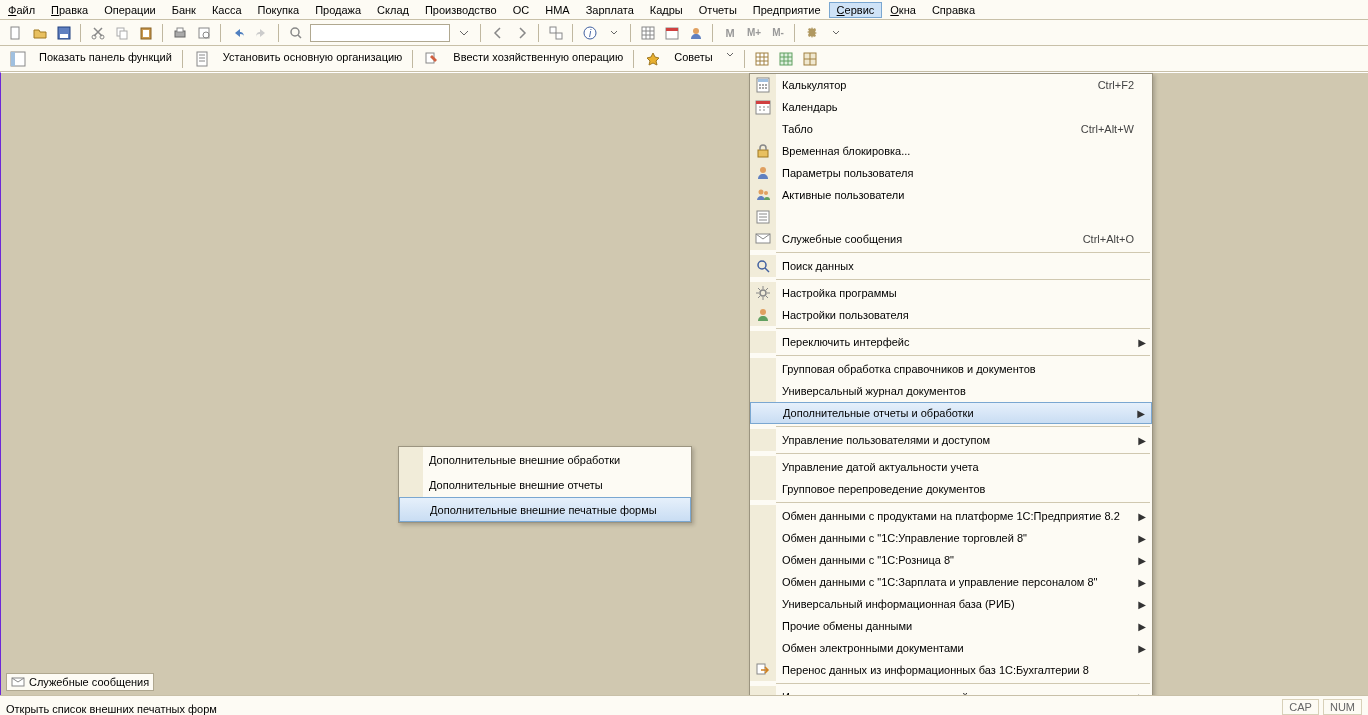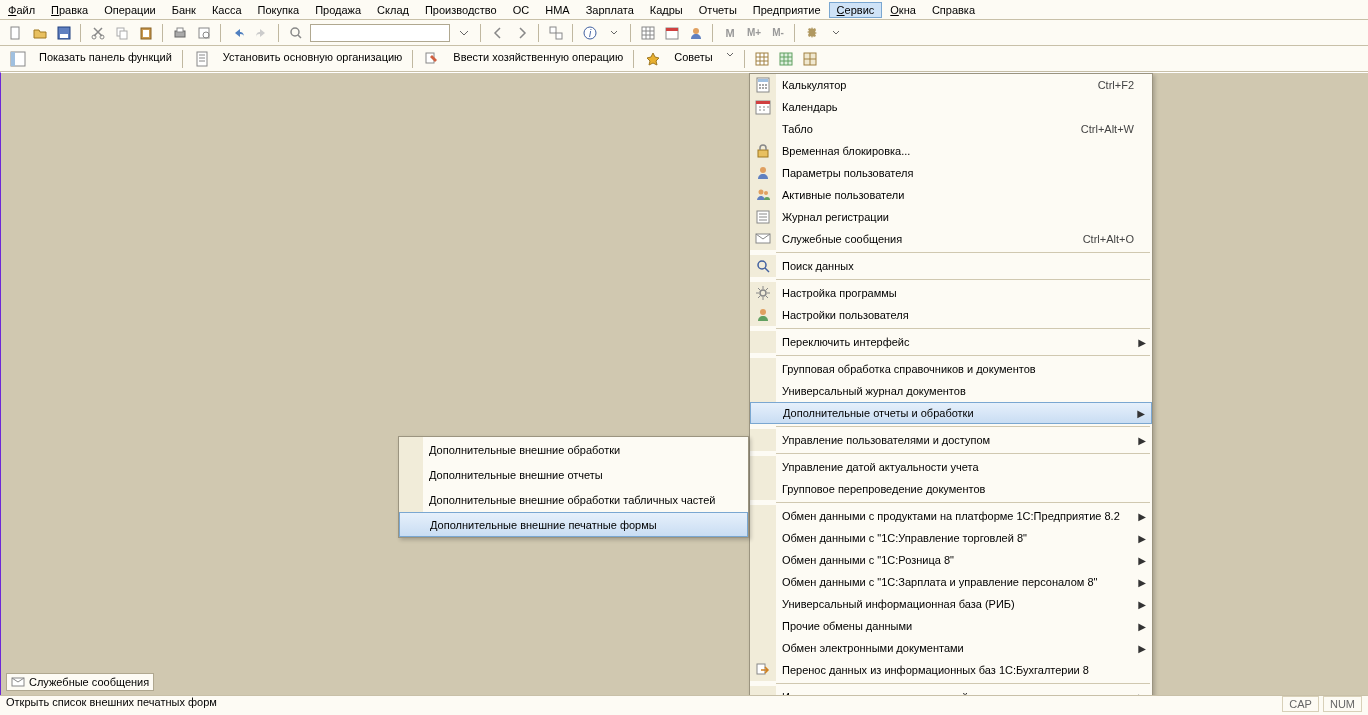--- a/index.html
+++ b/index.html
@@ -18,25 +18,25 @@
 .dropdown{position:absolute;background:#fdfbf4;border:1px solid #9b9480;box-shadow:2px 2px 4px rgba(0,0,0,.2)}
 .dd-main{left:748px;top:0;width:404px}
 .dd-row{display:flex;align-items:center;height:22px;position:relative}
 .dd-row .iconcol{width:26px;display:flex;align-items:center;justify-content:center;background:#f1ecd9;height:100%}
 .dd-row .label{padding-left:6px;flex:1;white-space:nowrap}
 .dd-row .shortcut{padding-right:18px;color:#444}
 .dd-row .arrow{position:absolute;right:6px;font-size:10px;color:#333}
 .dd-row.hl{background:linear-gradient(#e6f0fb,#c9ddf3);border:1px solid #7aa7d1;height:22px}
 .dd-row.hl .iconcol{background:transparent}
 .dd-sep{height:1px;margin:2px 2px 2px 26px;border-top:1px solid #d0c8b0}
-.dd-sub{left:397px;top:363px;width:351px}
+.dd-sub{left:397px;top:373px;width:294px}
 .dd-sub .dd-row{height:25px}
 .dd-sub .dd-row .iconcol{width:24px}
 .msgbar{position:absolute;left:6px;bottom:24px;display:flex;align-items:center;gap:4px;background:#fdfbf4;border:1px solid #b0a890;padding:1px 4px}
-.statusbar{position:absolute;left:0;right:0;bottom:0;height:20px;background:#fdfbf4;border-top:1px solid #c8c0a8;display:flex;align-items:flex-start;padding:0 6px;justify-content:space-between}
+.statusbar{position:absolute;left:0;right:0;bottom:0;height:20px;background:#fdfbf4;border-top:1px solid #c8c0a8;display:flex;align-items:flex-end;padding:0 6px;justify-content:space-between}
 .status-right{display:flex;gap:4px}
 .status-right span{border:1px solid #d8d0b8;padding:1px 6px;color:#666}
 svg{display:block}
 </style>
 </head>
 <body>
 
 <div class="menubar" id="menubar">
     <div class="item"><u>Ф</u>айл</div>
     <div class="item"><u>П</u>равка</div>
@@ -315,21 +315,20 @@
         </div>
         <div class="label">Активные пользователи</div>
       </div>
       <div class="dd-row">
         <div class="iconcol">
           <svg width="16" height="16">
             <rect x="2" y="2" width="12" height="12" fill="#fff" stroke="#888"></rect>
             <path d="M4 5h8M4 8h8M4 11h8" stroke="#888"></path>
           </svg>
         </div>
-        <div class="label">Журнал регистрации</div>
       </div>
       <div class="dd-row">
         <div class="iconcol">
           <svg width="16" height="16">
             <rect x="1" y="3" width="14" height="9" fill="#fff" stroke="#888"></rect>
             <path d="M1 3l7 5 7-5" fill="none" stroke="#888"></path>
           </svg>
         </div>
         <div class="label">Служебные сообщения</div>
         <div class="shortcut">Ctrl+Alt+O</div>
@@ -451,24 +450,20 @@
       </div>
     </div>
   <div class="dropdown dd-sub" id="dd-sub">
       <div class="dd-row">
         <div class="iconcol"></div>
         <div class="label">Дополнительные внешние обработки</div>
       </div>
       <div class="dd-row">
         <div class="iconcol"></div>
         <div class="label">Дополнительные внешние отчеты</div>
-      </div>
-      <div class="dd-row">
-        <div class="iconcol"></div>
-        <div class="label">Дополнительные внешние обработки табличных частей</div>
       </div>
       <div class="dd-row hl">
         <div class="iconcol"></div>
         <div class="label">Дополнительные внешние печатные формы</div>
       </div>
     </div>
 </div>
 
 <div class="msgbar">
   <svg width="14" height="14">

